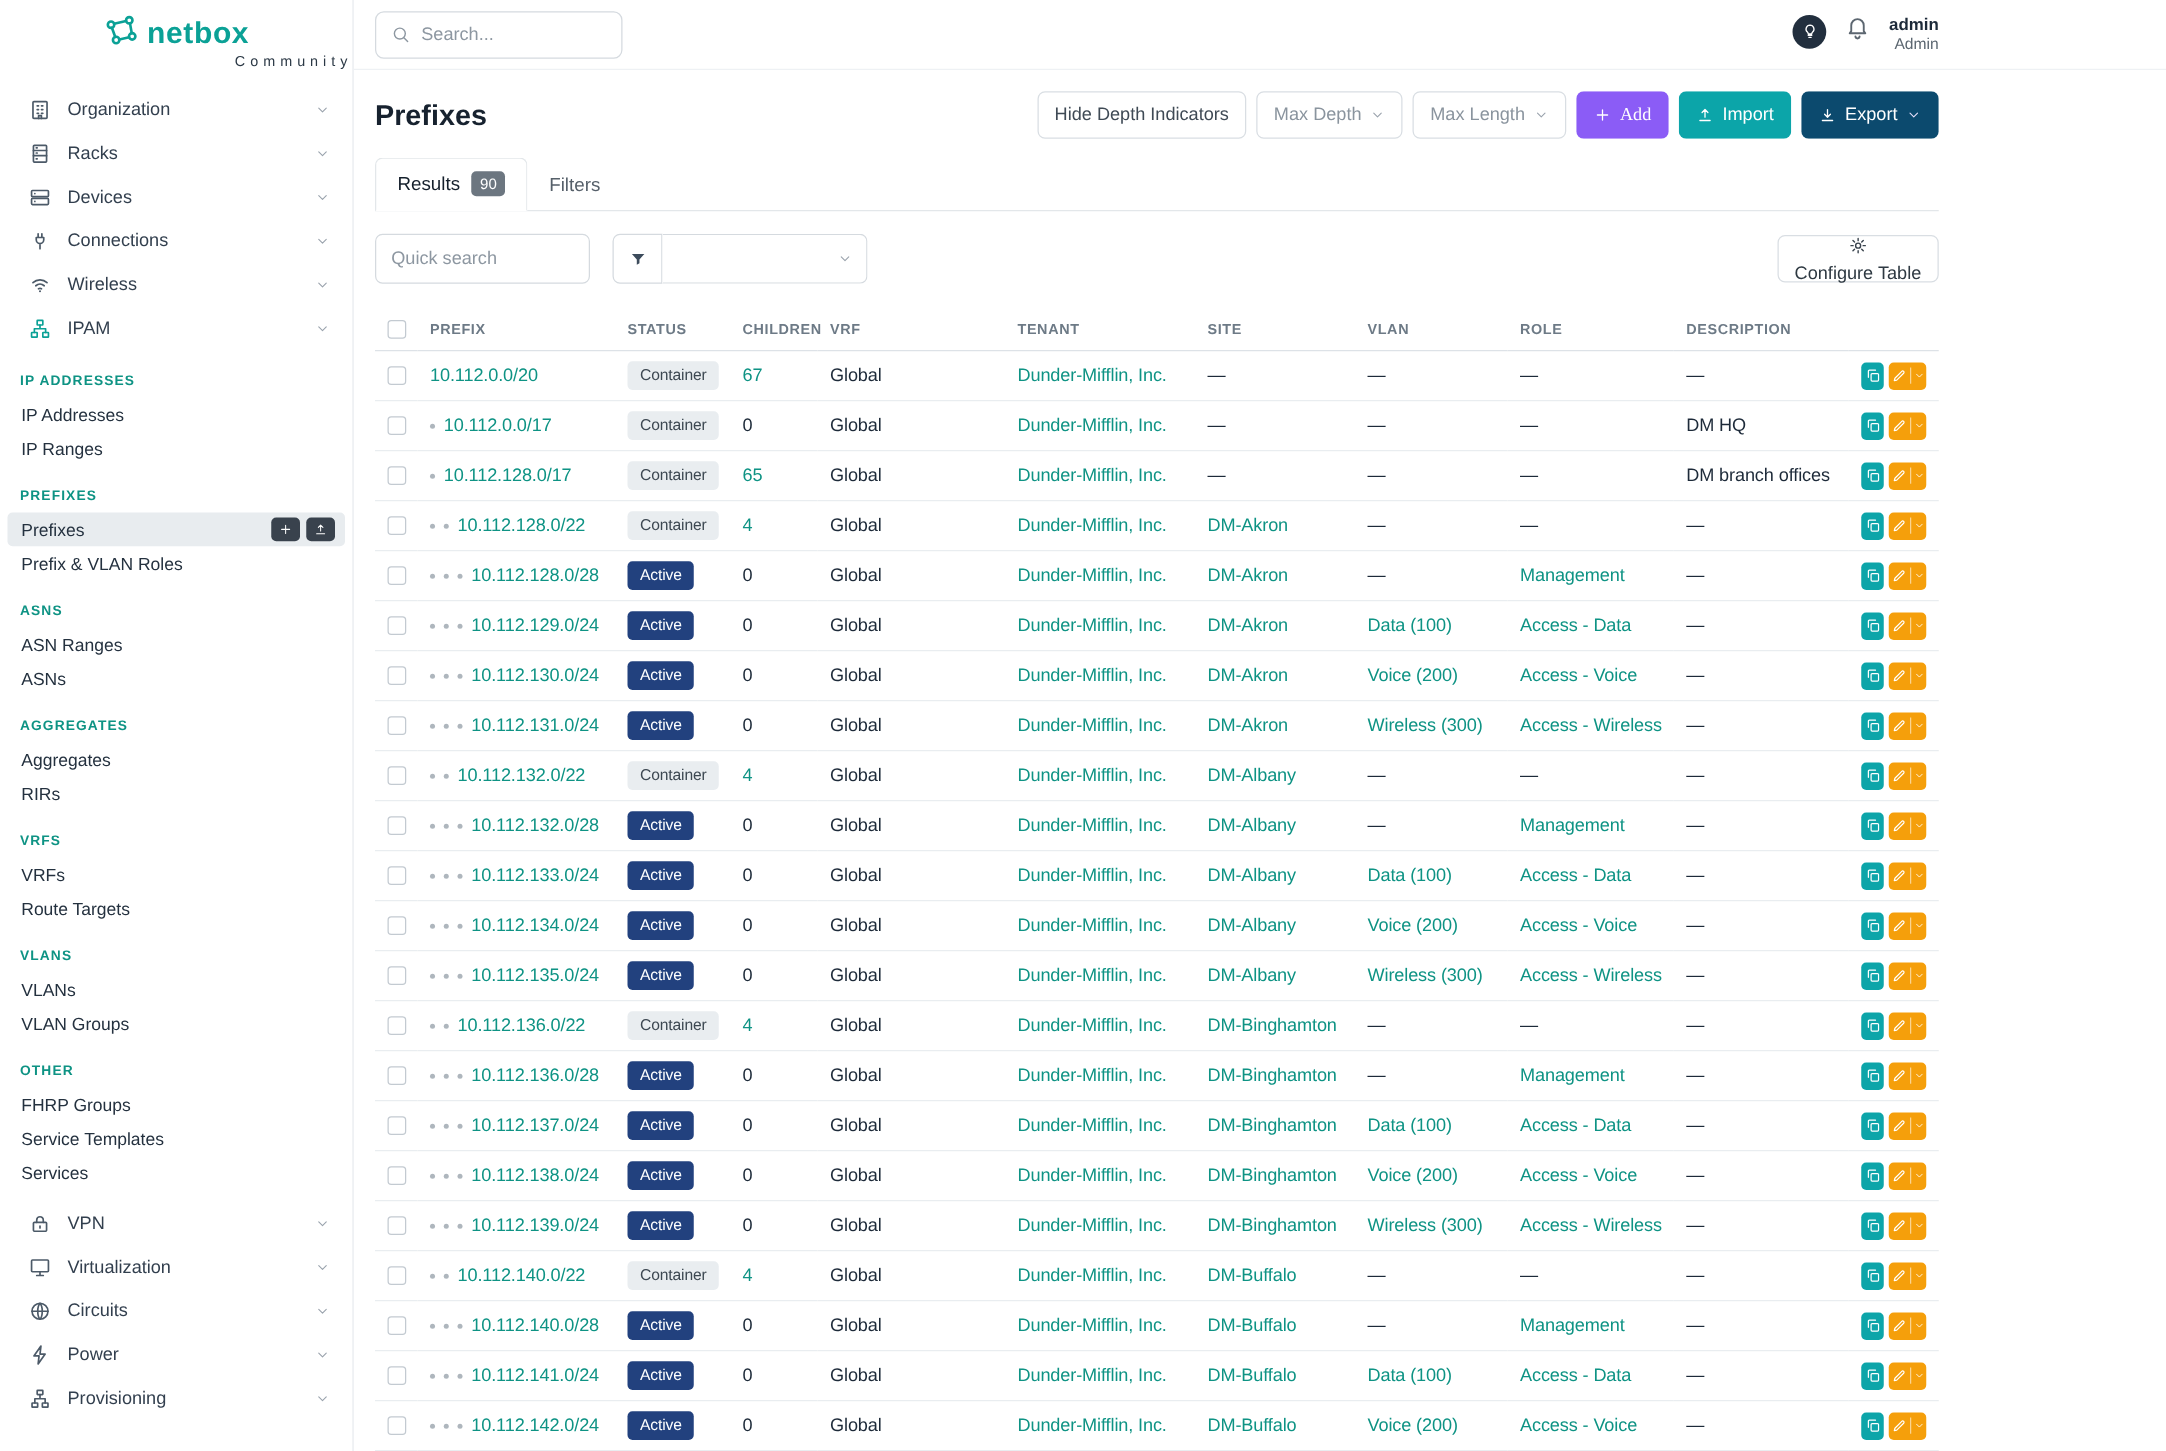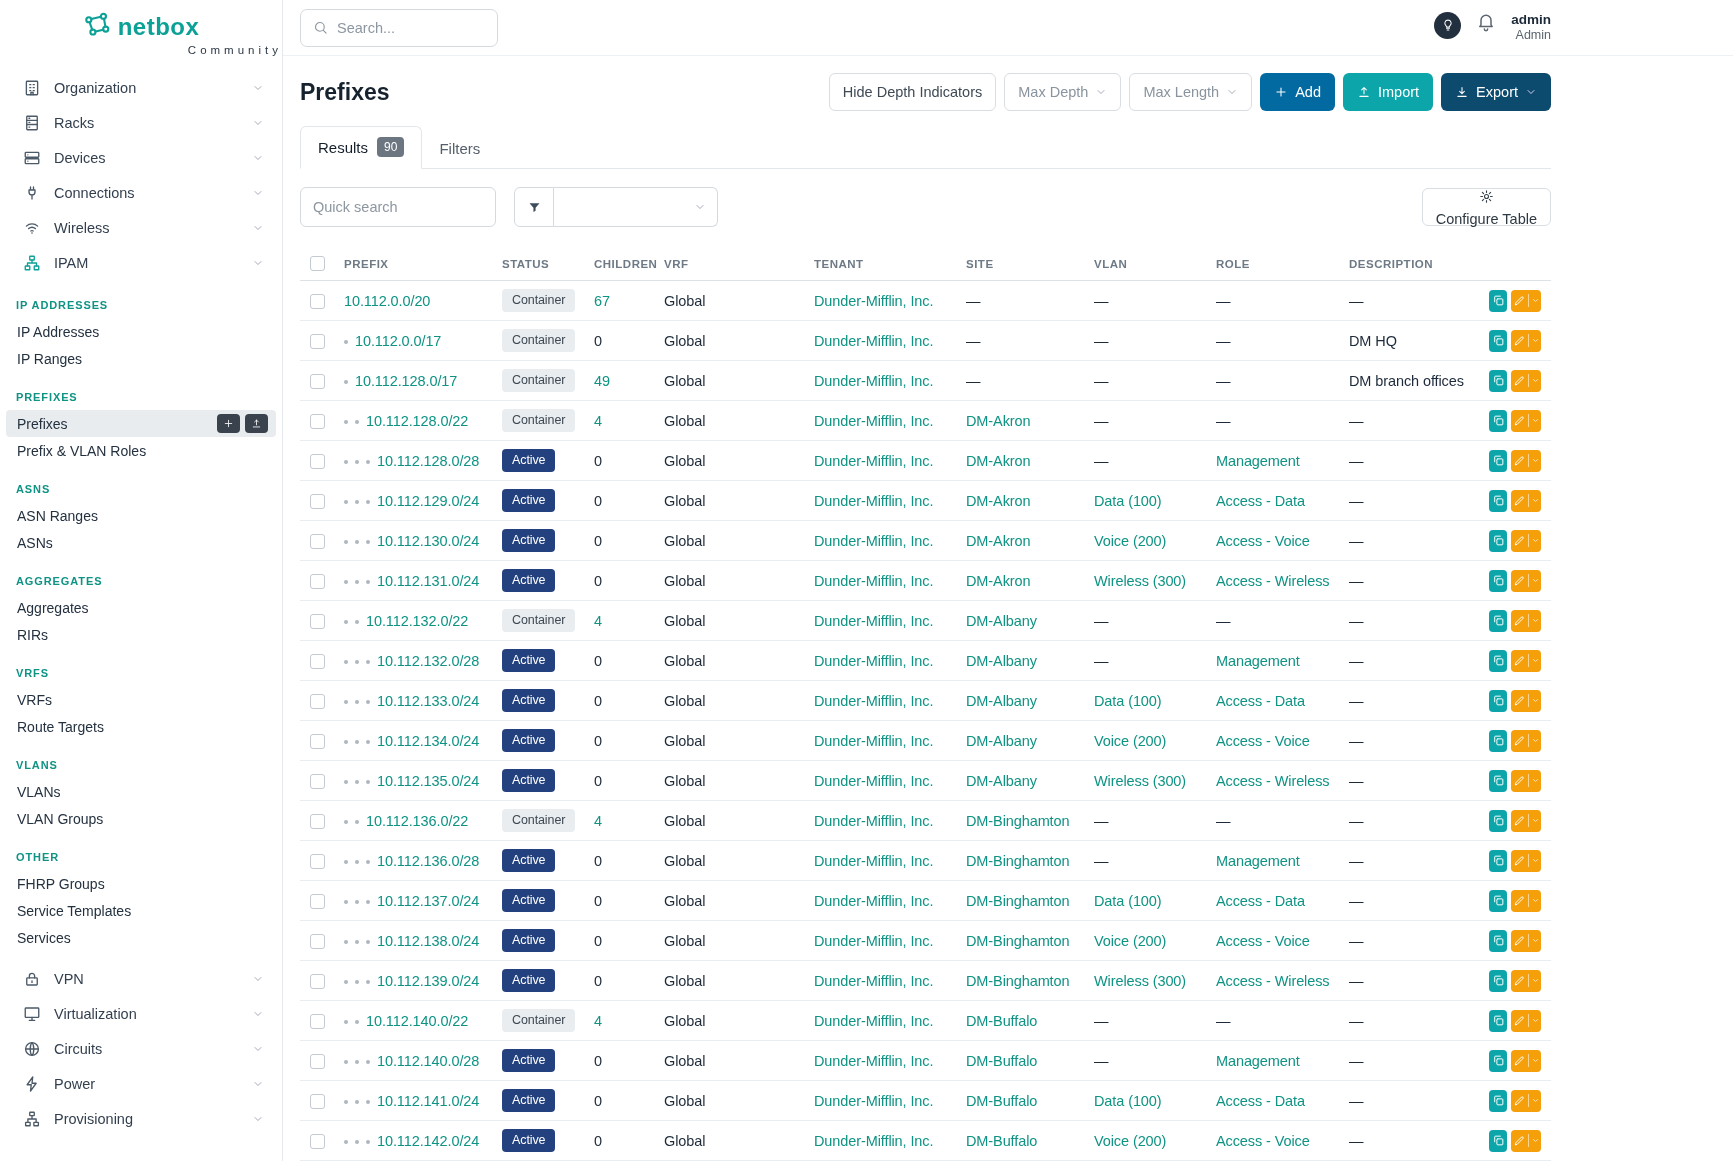--- a/index.html
+++ b/index.html
@@ -58,37 +58,37 @@
 
   .inner { width:1251px; margin-left:17px; }
 
   .page-header { display:flex; align-items:center; margin-top:16px; height:40px; }
   .page-title { font-size:23px; font-weight:bold; color:#17222f; }
   .header-actions { margin-left:auto; display:flex; align-items:center; gap:8px; }
   .btn { height:38px; border-radius:6px; font-size:14.5px; display:inline-flex; align-items:center;
          gap:7px; padding:0 13px; border:1px solid transparent; }
   .btn-outline { background:#fff; border-color:#d9dee3; color:#3f4a55; }
   .btn-outline.muted { color:#8a949e; }
-  .btn-green  { background:#0369a1; color:#fff; }
+  .btn-green  { background:#8b5cf6; color:#fff;font-family:Liberation Serif, serif; }
   .btn-teal   { background:#0ca5a9; color:#fff; }
   .btn-purple { background:#0c4a6e; color:#fff; }
   .bicon { display:flex; } .bicon svg { width:14px; height:14px; }
   .chev-sm { display:flex; color:#9aa3ad; } .chev-sm svg { width:12px; height:12px; }
   .btn-purple .chev-sm { color:#e6defa; }
 
   .tabs { display:flex; align-items:flex-end; border-bottom:1px solid #e3e7ea; margin-top:14px; }
   .tab { padding:10px 17px 11px; font-size:15px; color:#56606a; display:flex; align-items:center;
          gap:9px; cursor:pointer; }
   .tab.active { color:#141f2b; background:#fff; border:1px solid #e3e7ea; border-bottom-color:#fff;
                 border-radius:6px 6px 0 0; margin-bottom:-1px; }
   .tab-badge { background:#6c7680; color:#fff; font-size:12px; line-height:1; padding:4px 7px;
                border-radius:4px; }
 
   .controls { display:flex; align-items:center; margin-top:18px; height:40px; }
-  .quick-search { width:196px; height:40px; border:1px solid #d5dadf; border-radius:6px;
+  .quick-search { width:172px; height:40px; border:1px solid #d5dadf; border-radius:6px;
                   padding:0 12px; font-size:14.5px; color:#be185d; outline:none; }
   .quick-search::placeholder { color:#8d97a1; }
   .filter-group { display:flex; height:40px; margin-left:18px; }
   .filter-btn { width:40px; border:1px solid #d5dadf; border-radius:6px 0 0 6px; background:#fff;
                 display:flex; align-items:center; justify-content:center; color:#3d4c5c; }
   .filter-btn svg { width:15px; height:15px; }
   .filter-select { width:164px; border:1px solid #d5dadf; border-left:none; border-radius:0 6px 6px 0;
                    background:#fff; display:flex; align-items:center; justify-content:flex-end;
                    padding-right:11px; cursor:pointer; }
   .configure-btn { margin-left:auto; color:#2e3942;flex-direction:column; }
@@ -558,21 +558,21 @@
                         <path d="M6 9l6 6 6-6"></path>
                       </svg></span>
                   </button>
                 </span>
               </td>
             </tr>
             <tr>
               <td><input type="checkbox" style=""></td>
               <td><span class="dot"></span><a class="tbl-link">10.112.128.0/17</a></td>
               <td><span class="badge container">Container</span></td>
-              <td><a class="tbl-link">49</a></td>
+              <td><a class="tbl-link">65</a></td>
               <td>Global</td>
               <td><a class="tbl-link">Dunder-Mifflin, Inc.</a></td>
               <td>—</td>
               <td>—</td>
               <td>—</td>
               <td>DM branch offices</td>
               <td>
                 <span class="row-actions">
                   <button class="act-btn act-copy">
                     <svg viewBox="0 0 24 24" fill="none" stroke="currentColor" stroke-width="1.8" stroke-linecap="round" stroke-linejoin="round">

